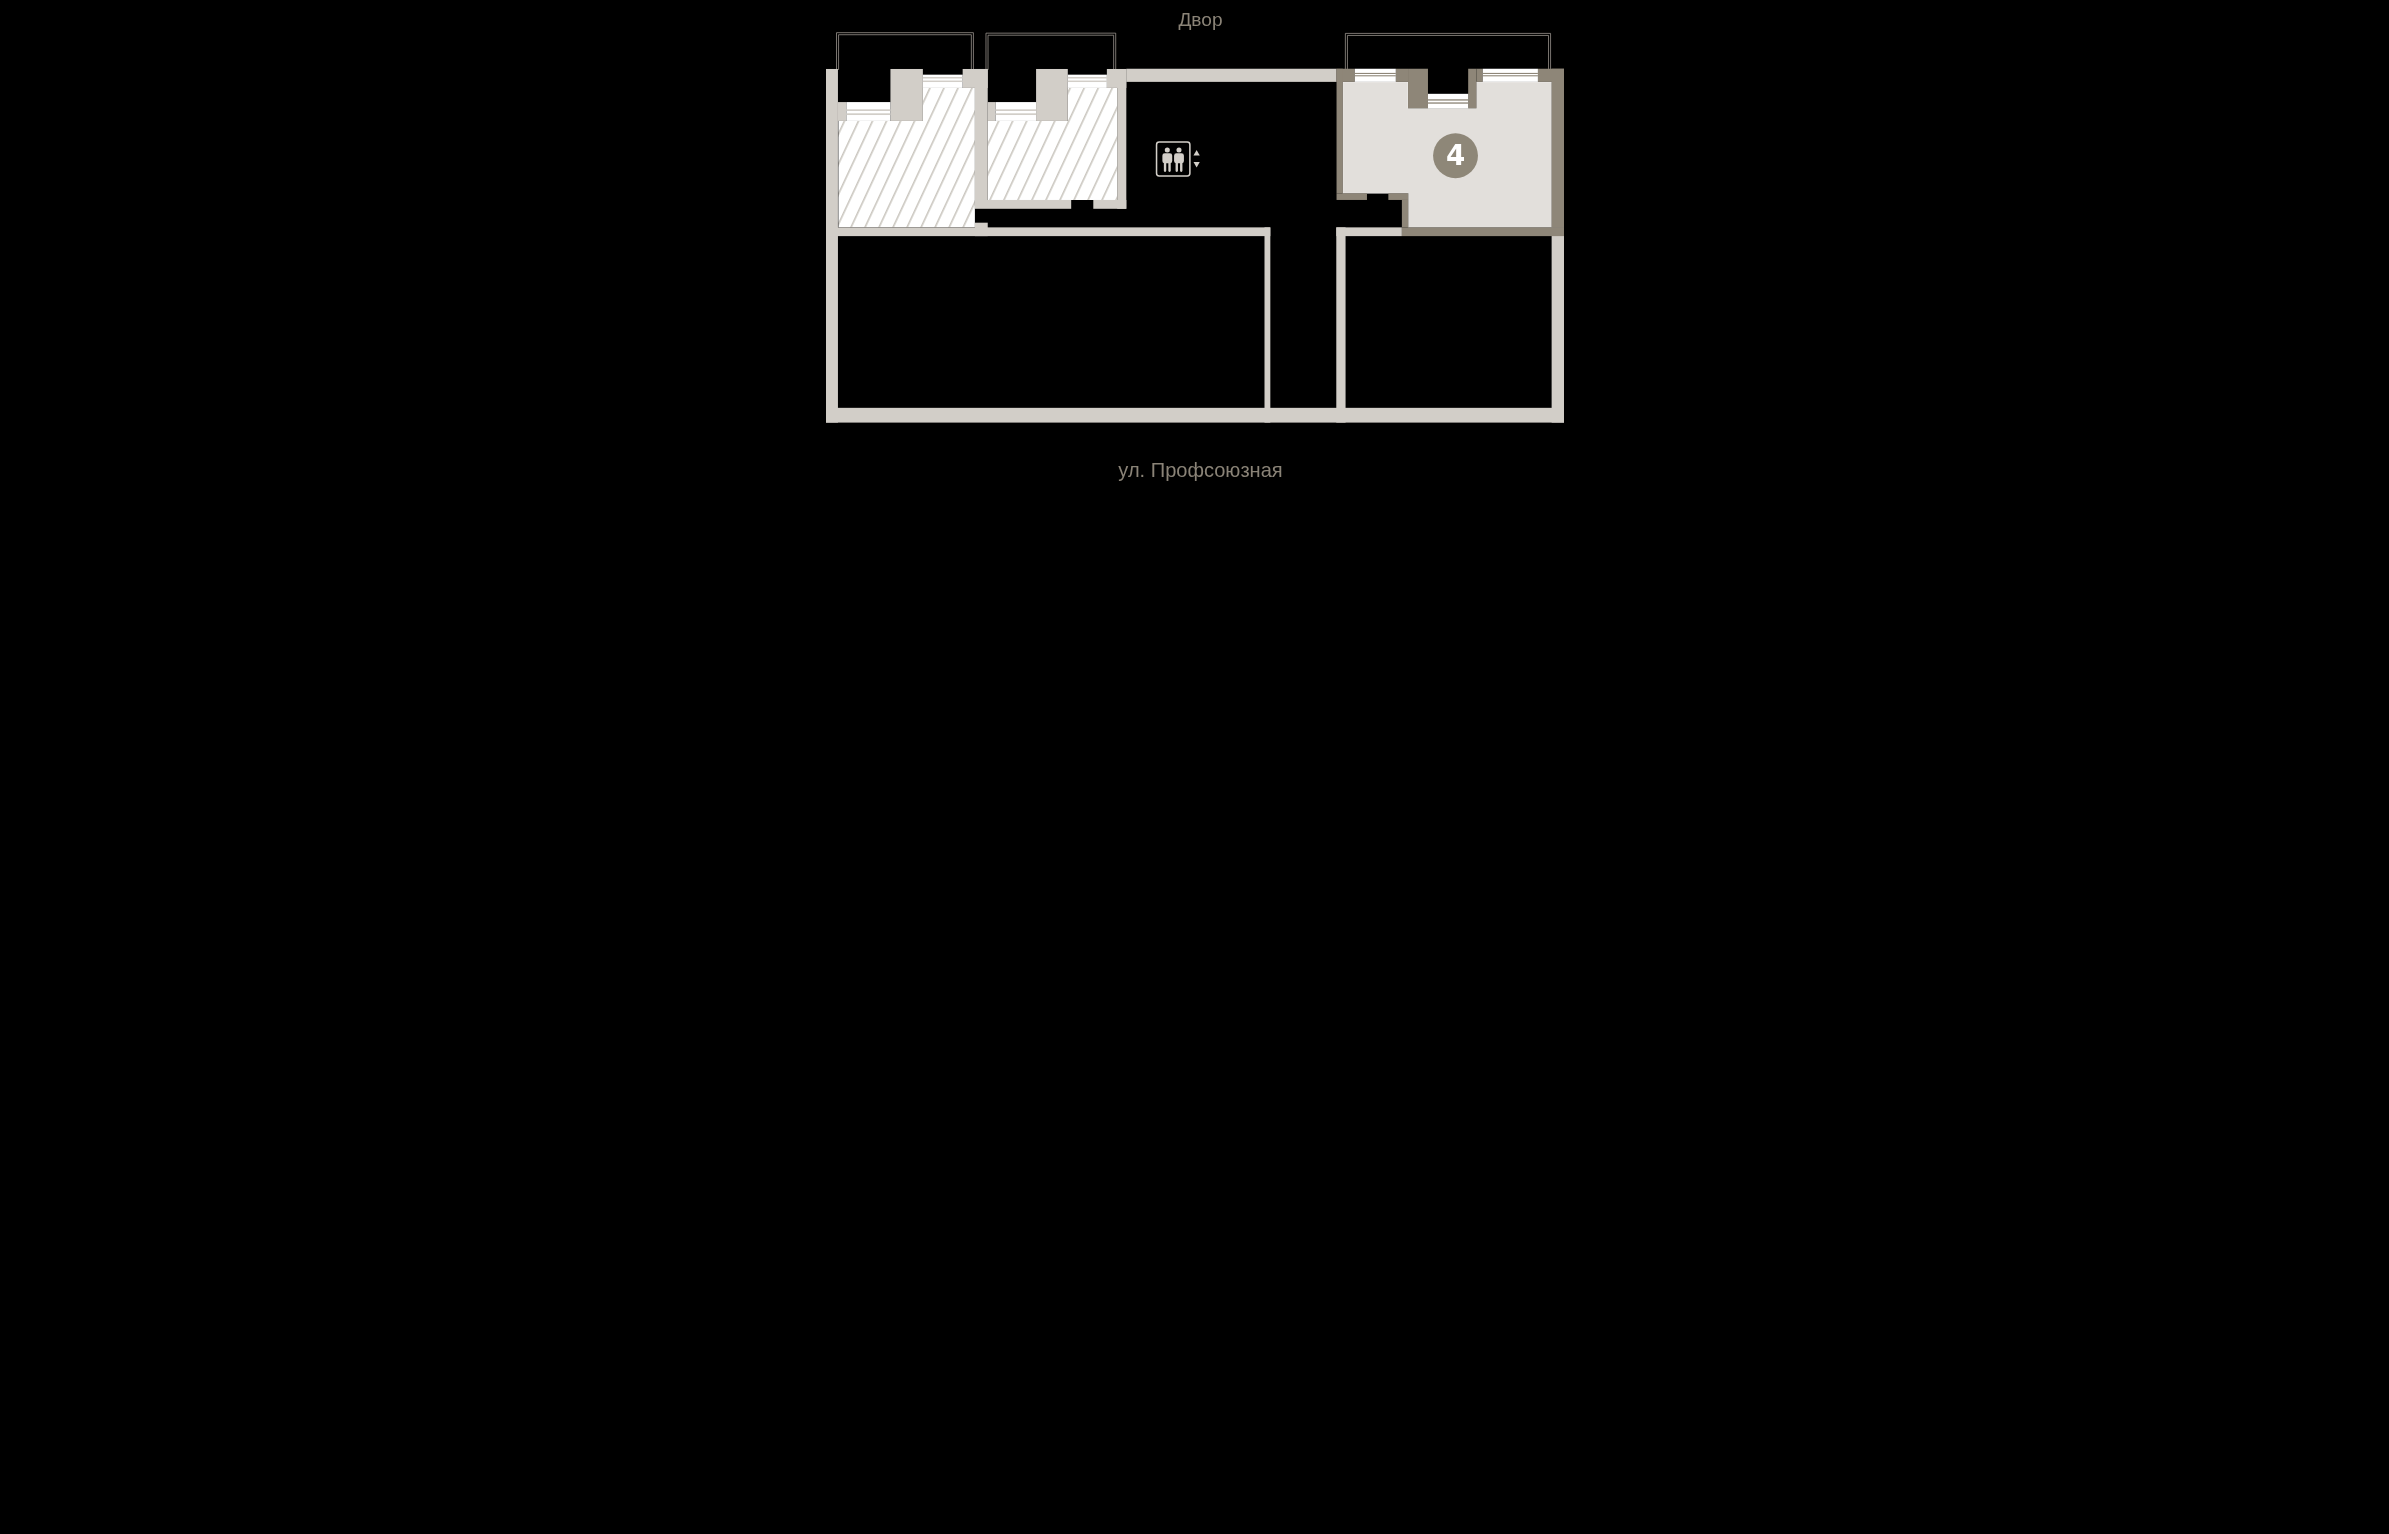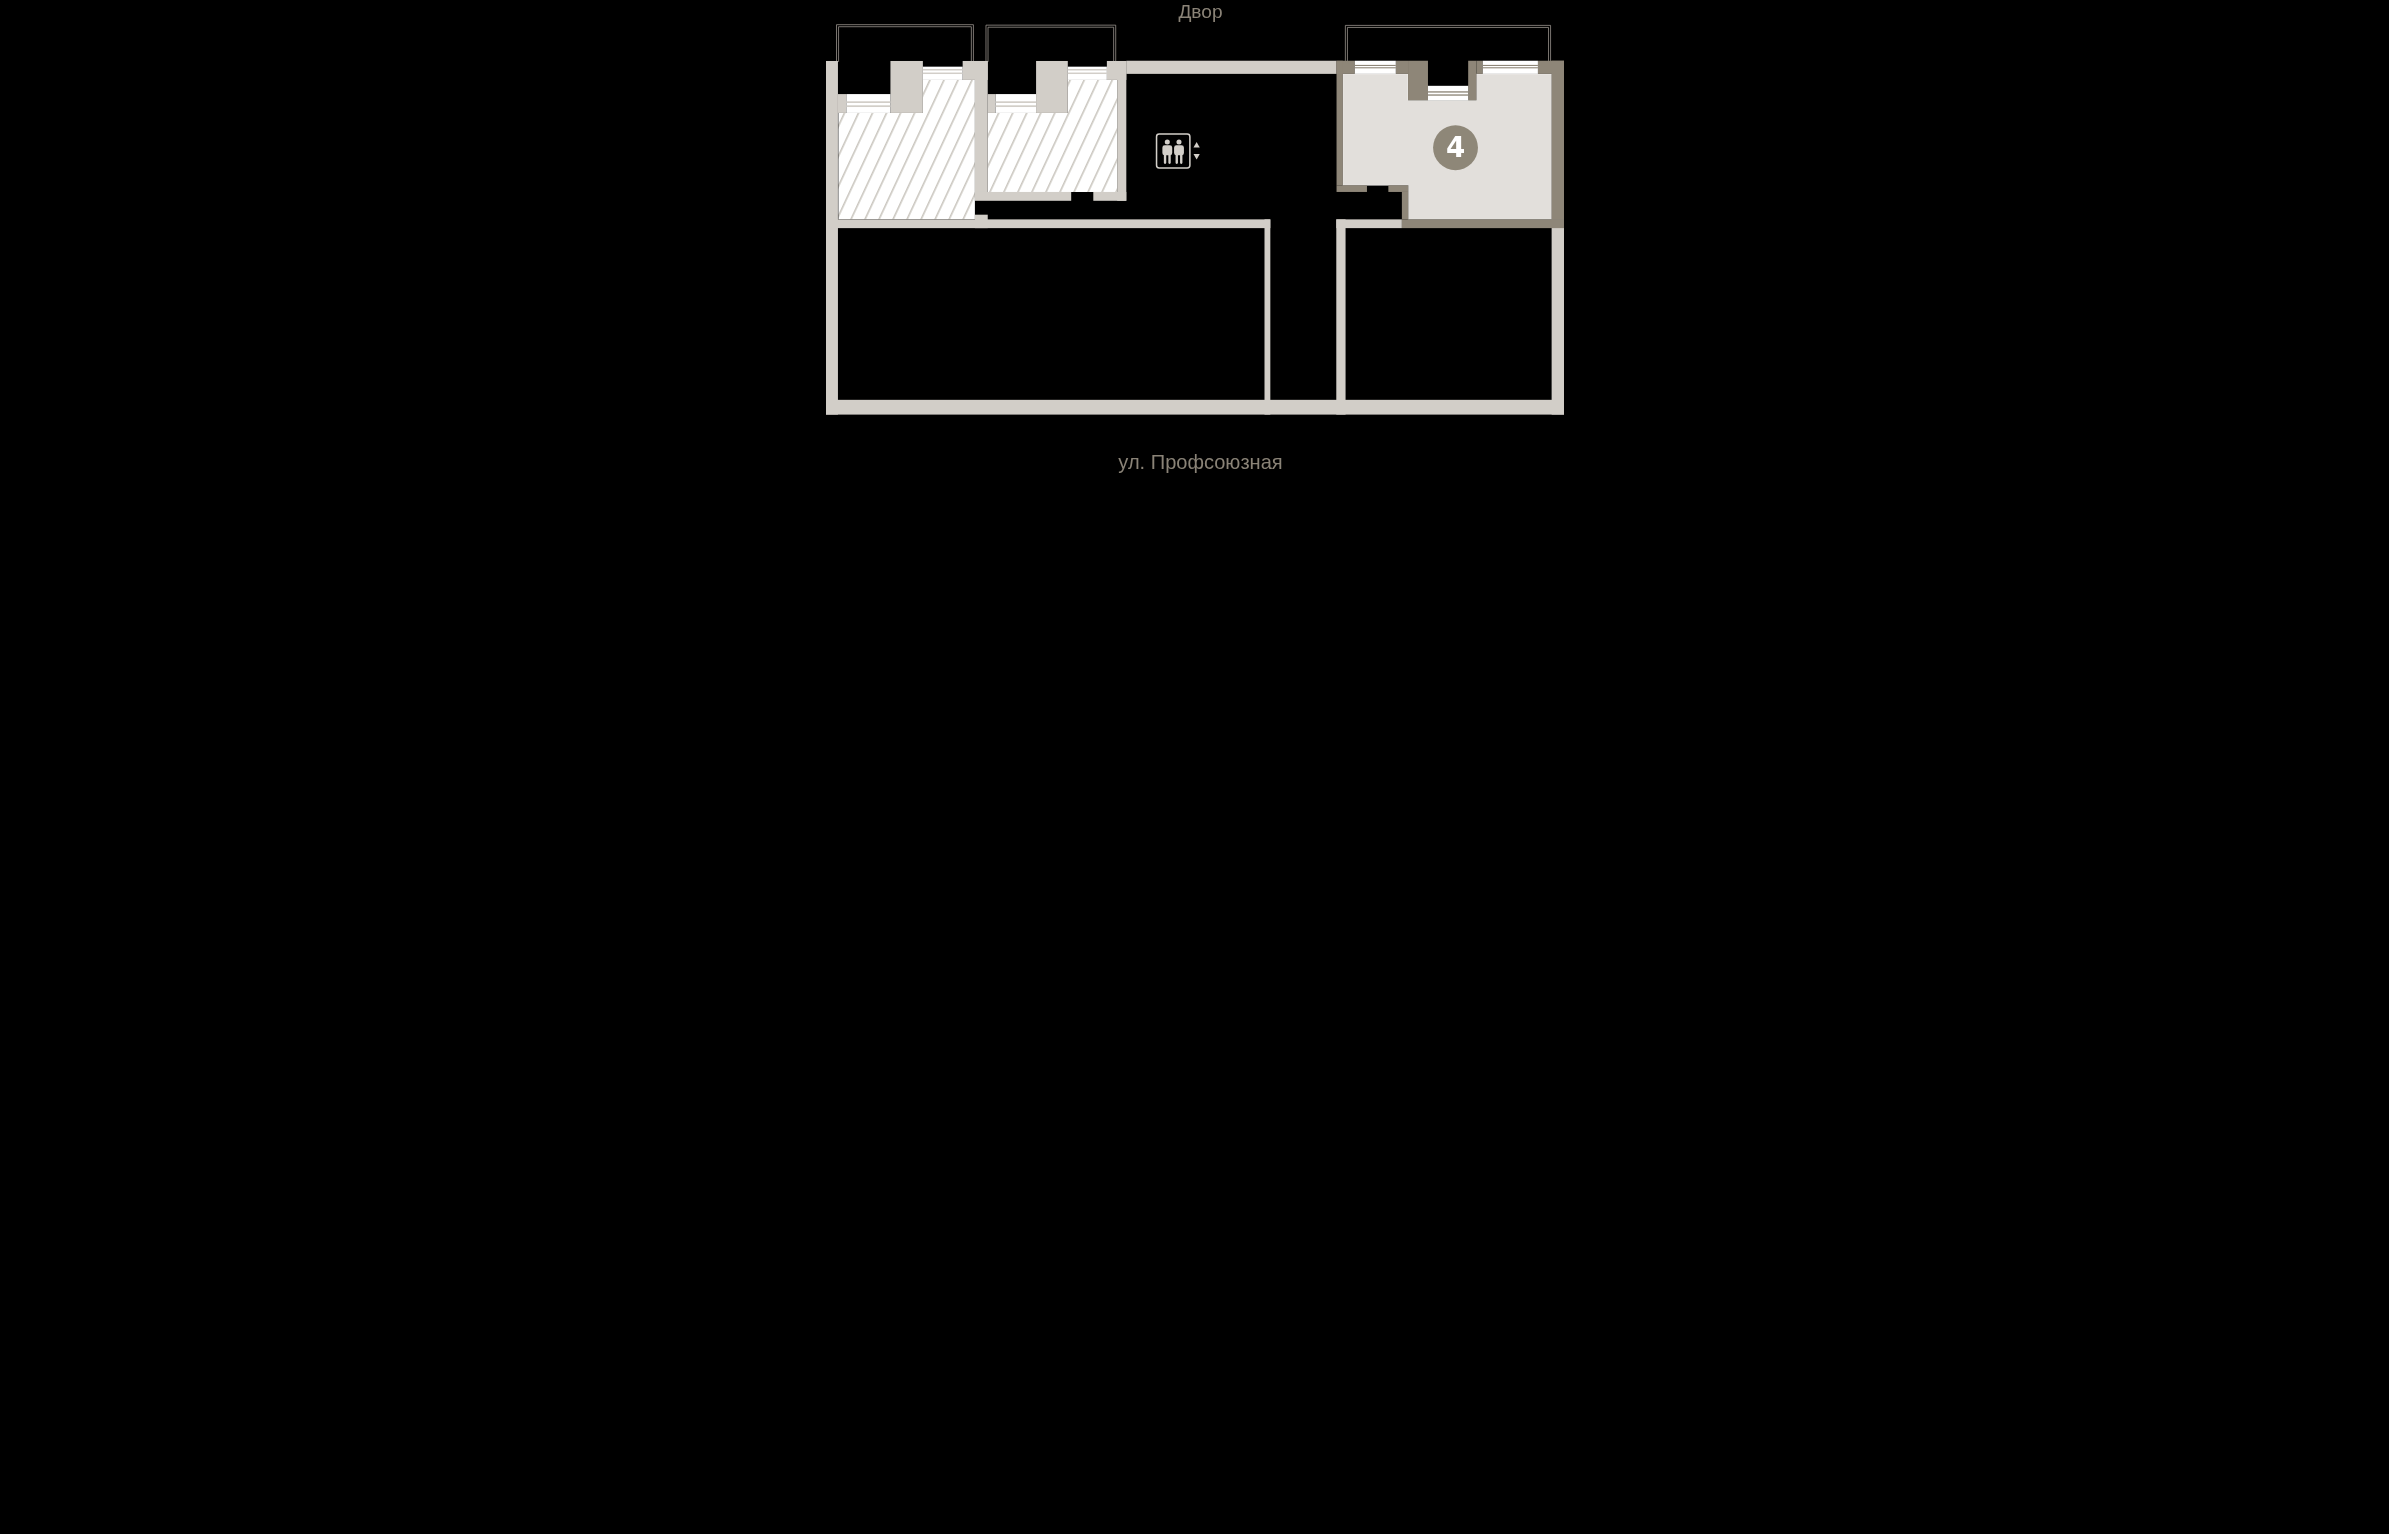--- a/index.html
+++ b/index.html
@@ -9,21 +9,21 @@
     --c-win:#ffffff;
     --c-winline:#c9c4bd;
     --c-balcony:#a9a39b;
     --c-icon:#d3cfc9;
     --c-text:#8a8377;
     --c-apt4-fill:#e2dfdb;
     --c-apt4-border:#8e8678;
     --c-badge:#8e8778;
   }
   html,body{margin:0;padding:0;background:var(--c-bg);}
-  .stage{width:738px;height:474px;margin:0 auto;background:var(--c-bg);}
+  .stage{width:738px;height:474px;margin:8px auto;background:var(--c-bg);}
   svg{display:block;}
   .wall{fill:var(--c-wall);}
   .win{fill:var(--c-win);}
   .winline{fill:var(--c-wall);}
   .winline-dk{fill:var(--c-apt4-border);}
   .hatch-area{fill:url(#hatchPat);}
   .balc{fill:none;stroke:var(--c-balcony);stroke-width:1.5;}
   .apt4-fill{fill:var(--c-apt4-fill);stroke:#ffffff;stroke-width:1;}
   .apt4-wall{fill:var(--c-apt4-border);}
   .lift-box{fill:none;stroke:var(--c-icon);stroke-width:3.2;}

